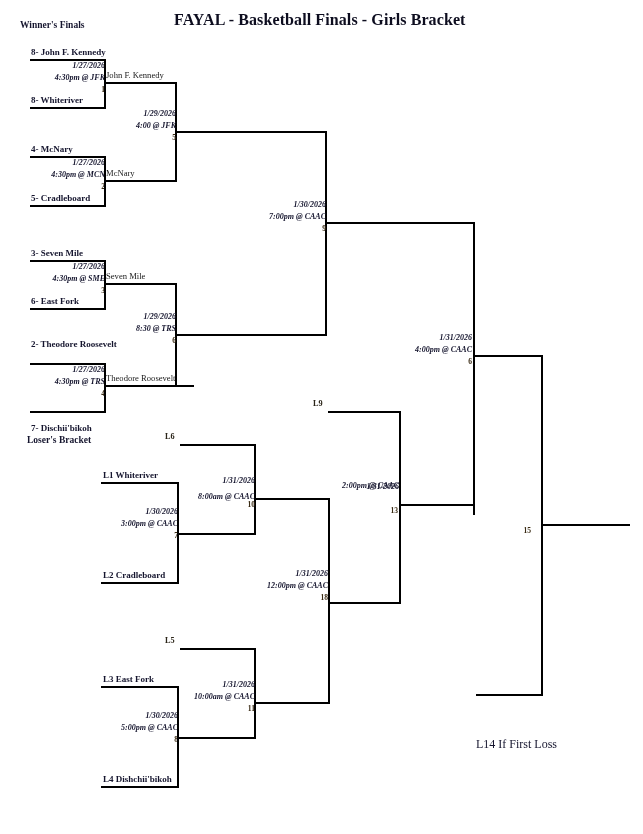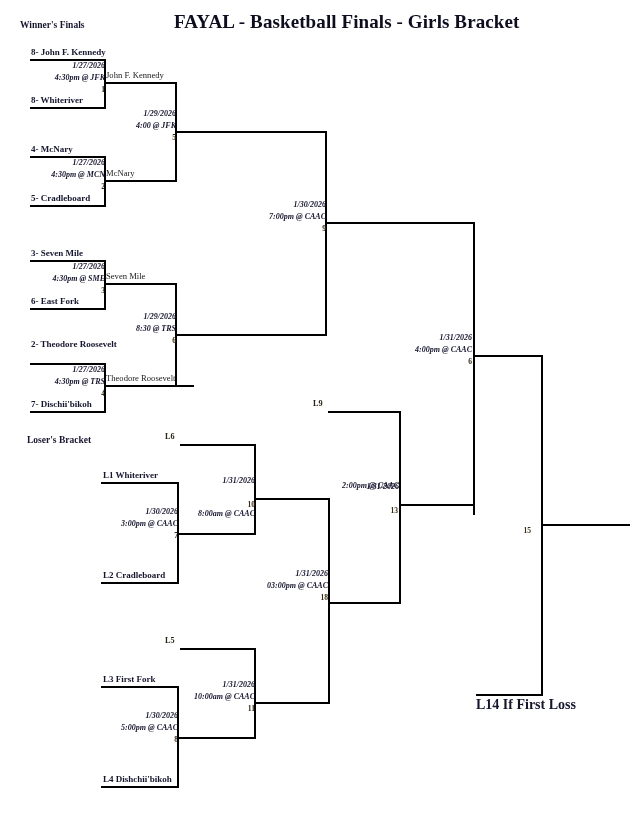--- a/index.html
+++ b/index.html
@@ -22,21 +22,21 @@
     white-space: nowrap;
     line-height: 1;
   }
   
   .section-head {
     font-size: 9.5px;
     font-weight: 700;
     color: #15152e;
   }
   .title {
-    font-size: 19px;
+    font-size: 16px;
     font-weight: 700;
     color: #0d0d1f;
     letter-spacing: 0.1px;
   }
   
   .team {
     font-size: 9px;
     font-weight: 700;
     color: #15152e;
   }
@@ -61,23 +61,24 @@
     color: #3a2b14;
     text-align: right;
   }
   
   .feed {
     font-size: 8.2px;
     font-weight: 700;
     color: #2a2418;
   }
   .note {
-    font-size: 14px;
-    font-weight: 700;
-    color: #15152e;
+    font-size: 12px;
+    font-weight: 400;
+    color: #15152e;
+    margin-top: 40px;
   }
   
   .ln {
     position: absolute;
     background: #000000;
   }
   .h { height: 2px; }
   .v { width: 2px; }
 </style>
 </head>
@@ -139,21 +140,21 @@
   <div class="lbl advance" style="left:106px; top:272px;">Seven Mile</div>
   <div class="ln h" style="left:104px; top:283px; width:73px;"></div>
 
   <div class="lbl team" style="left:31px; top:340px;">2- Theodore Roosevelt</div>
   <div class="ln h" style="left:30px; top:363px; width:76px;"></div>
 
   <div class="lbl meta" style="left:32px; top:366px; width:73px;">1/27/2026</div>
   <div class="lbl meta" style="left:26px; top:378px; width:79px;">4:30pm @ TRS</div>
   <div class="lbl gnum" style="left:72px; top:390px; width:33px;">4</div>
 
-  <div class="lbl team" style="left:31px; top:400px;">7- Dischii'bikoh</div>
+  <div class="lbl team" style="left:31px; top:424px;">7- Dischii'bikoh</div>
   <div class="ln h" style="left:30px; top:411px; width:76px;"></div>
   <div class="ln v" style="left:104px; top:363px; height:50px;"></div>
 
   <div class="lbl advance" style="left:106px; top:374px;">Theodore Roosevelt</div>
   <div class="ln h" style="left:104px; top:385px; width:90px;"></div>
 
   <div class="ln v" style="left:175px; top:283px; height:104px;"></div>
   <div class="lbl meta" style="left:100px; top:313px; width:76px;">1/29/2026</div>
   <div class="lbl meta" style="left:96px; top:325px; width:80px;">8:30 @ TRS</div>
   <div class="lbl gnum" style="left:143px; top:337px; width:33px;">6</div>
@@ -181,25 +182,25 @@
   <div class="lbl team" style="left:103px; top:571px;">L2  Cradleboard</div>
   <div class="ln h" style="left:101px; top:582px; width:78px;"></div>
   <div class="ln v" style="left:177px; top:482px; height:102px;"></div>
   <div class="ln h" style="left:177px; top:533px; width:79px;"></div>
 
   <div class="lbl feed" style="left:165px; top:433px;">L6</div>
   <div class="ln h" style="left:180px; top:444px; width:76px;"></div>
   <div class="ln v" style="left:254px; top:444px; height:91px;"></div>
 
   <div class="lbl meta" style="left:177px; top:477px; width:78px;">1/31/2026</div>
-  <div class="lbl meta" style="left:170px; top:510px; width:85px;">8:00am @ CAAC</div>
+  <div class="lbl meta" style="left:170px; top:493px; width:85px;">8:00am @ CAAC</div>
   <div class="lbl gnum" style="left:221px; top:501px; width:34px;">10</div>
   <div class="ln h" style="left:254px; top:498px; width:76px;"></div>
 
-  <div class="lbl team" style="left:103px; top:675px;">L3  First Fork</div>
+  <div class="lbl team" style="left:103px; top:675px;">L3  East Fork</div>
   <div class="ln h" style="left:101px; top:686px; width:78px;"></div>
 
   <div class="lbl meta" style="left:100px; top:712px; width:78px;">1/30/2026</div>
   <div class="lbl meta" style="left:96px; top:724px; width:82px;">5:00pm @ CAAC</div>
   <div class="lbl gnum" style="left:145px; top:736px; width:33px;">8</div>
 
   <div class="lbl team" style="left:103px; top:775px;">L4  Dishchii'bikoh</div>
   <div class="ln h" style="left:101px; top:786px; width:78px;"></div>
   <div class="ln v" style="left:177px; top:686px; height:102px;"></div>
   <div class="ln h" style="left:177px; top:737px; width:79px;"></div>
@@ -208,21 +209,21 @@
   <div class="ln h" style="left:180px; top:648px; width:76px;"></div>
   <div class="ln v" style="left:254px; top:648px; height:91px;"></div>
 
   <div class="lbl meta" style="left:177px; top:681px; width:78px;">1/31/2026</div>
   <div class="lbl meta" style="left:168px; top:693px; width:87px;">10:00am @ CAAC</div>
   <div class="lbl gnum" style="left:221px; top:705px; width:34px;">11</div>
   <div class="ln h" style="left:254px; top:702px; width:76px;"></div>
 
   <div class="ln v" style="left:328px; top:498px; height:206px;"></div>
   <div class="lbl meta" style="left:248px; top:570px; width:80px;">1/31/2026</div>
-  <div class="lbl meta" style="left:240px; top:582px; width:88px;">03:00pm @ CAAC</div>
+  <div class="lbl meta" style="left:240px; top:582px; width:88px;">12:00pm @ CAAC</div>
   <div class="lbl gnum" style="left:294px; top:594px; width:34px;">18</div>
   <div class="ln h" style="left:328px; top:602px; width:73px;"></div>
 
   <div class="lbl feed" style="left:313px; top:400px;">L9</div>
   <div class="ln h" style="left:328px; top:411px; width:73px;"></div>
   <div class="ln v" style="left:399px; top:411px; height:193px;"></div>
 
   <div class="lbl meta" style="left:320px; top:483px; width:79px;">1/31/2026</div>
   <div class="lbl meta" style="left:312px; top:482px; width:87px;font-family:Liberation Serif, serif;">2:00pm @ CAAC</div>
   <div class="lbl gnum" style="left:364px; top:507px; width:34px;font-family:Liberation Serif, serif;">13</div>

